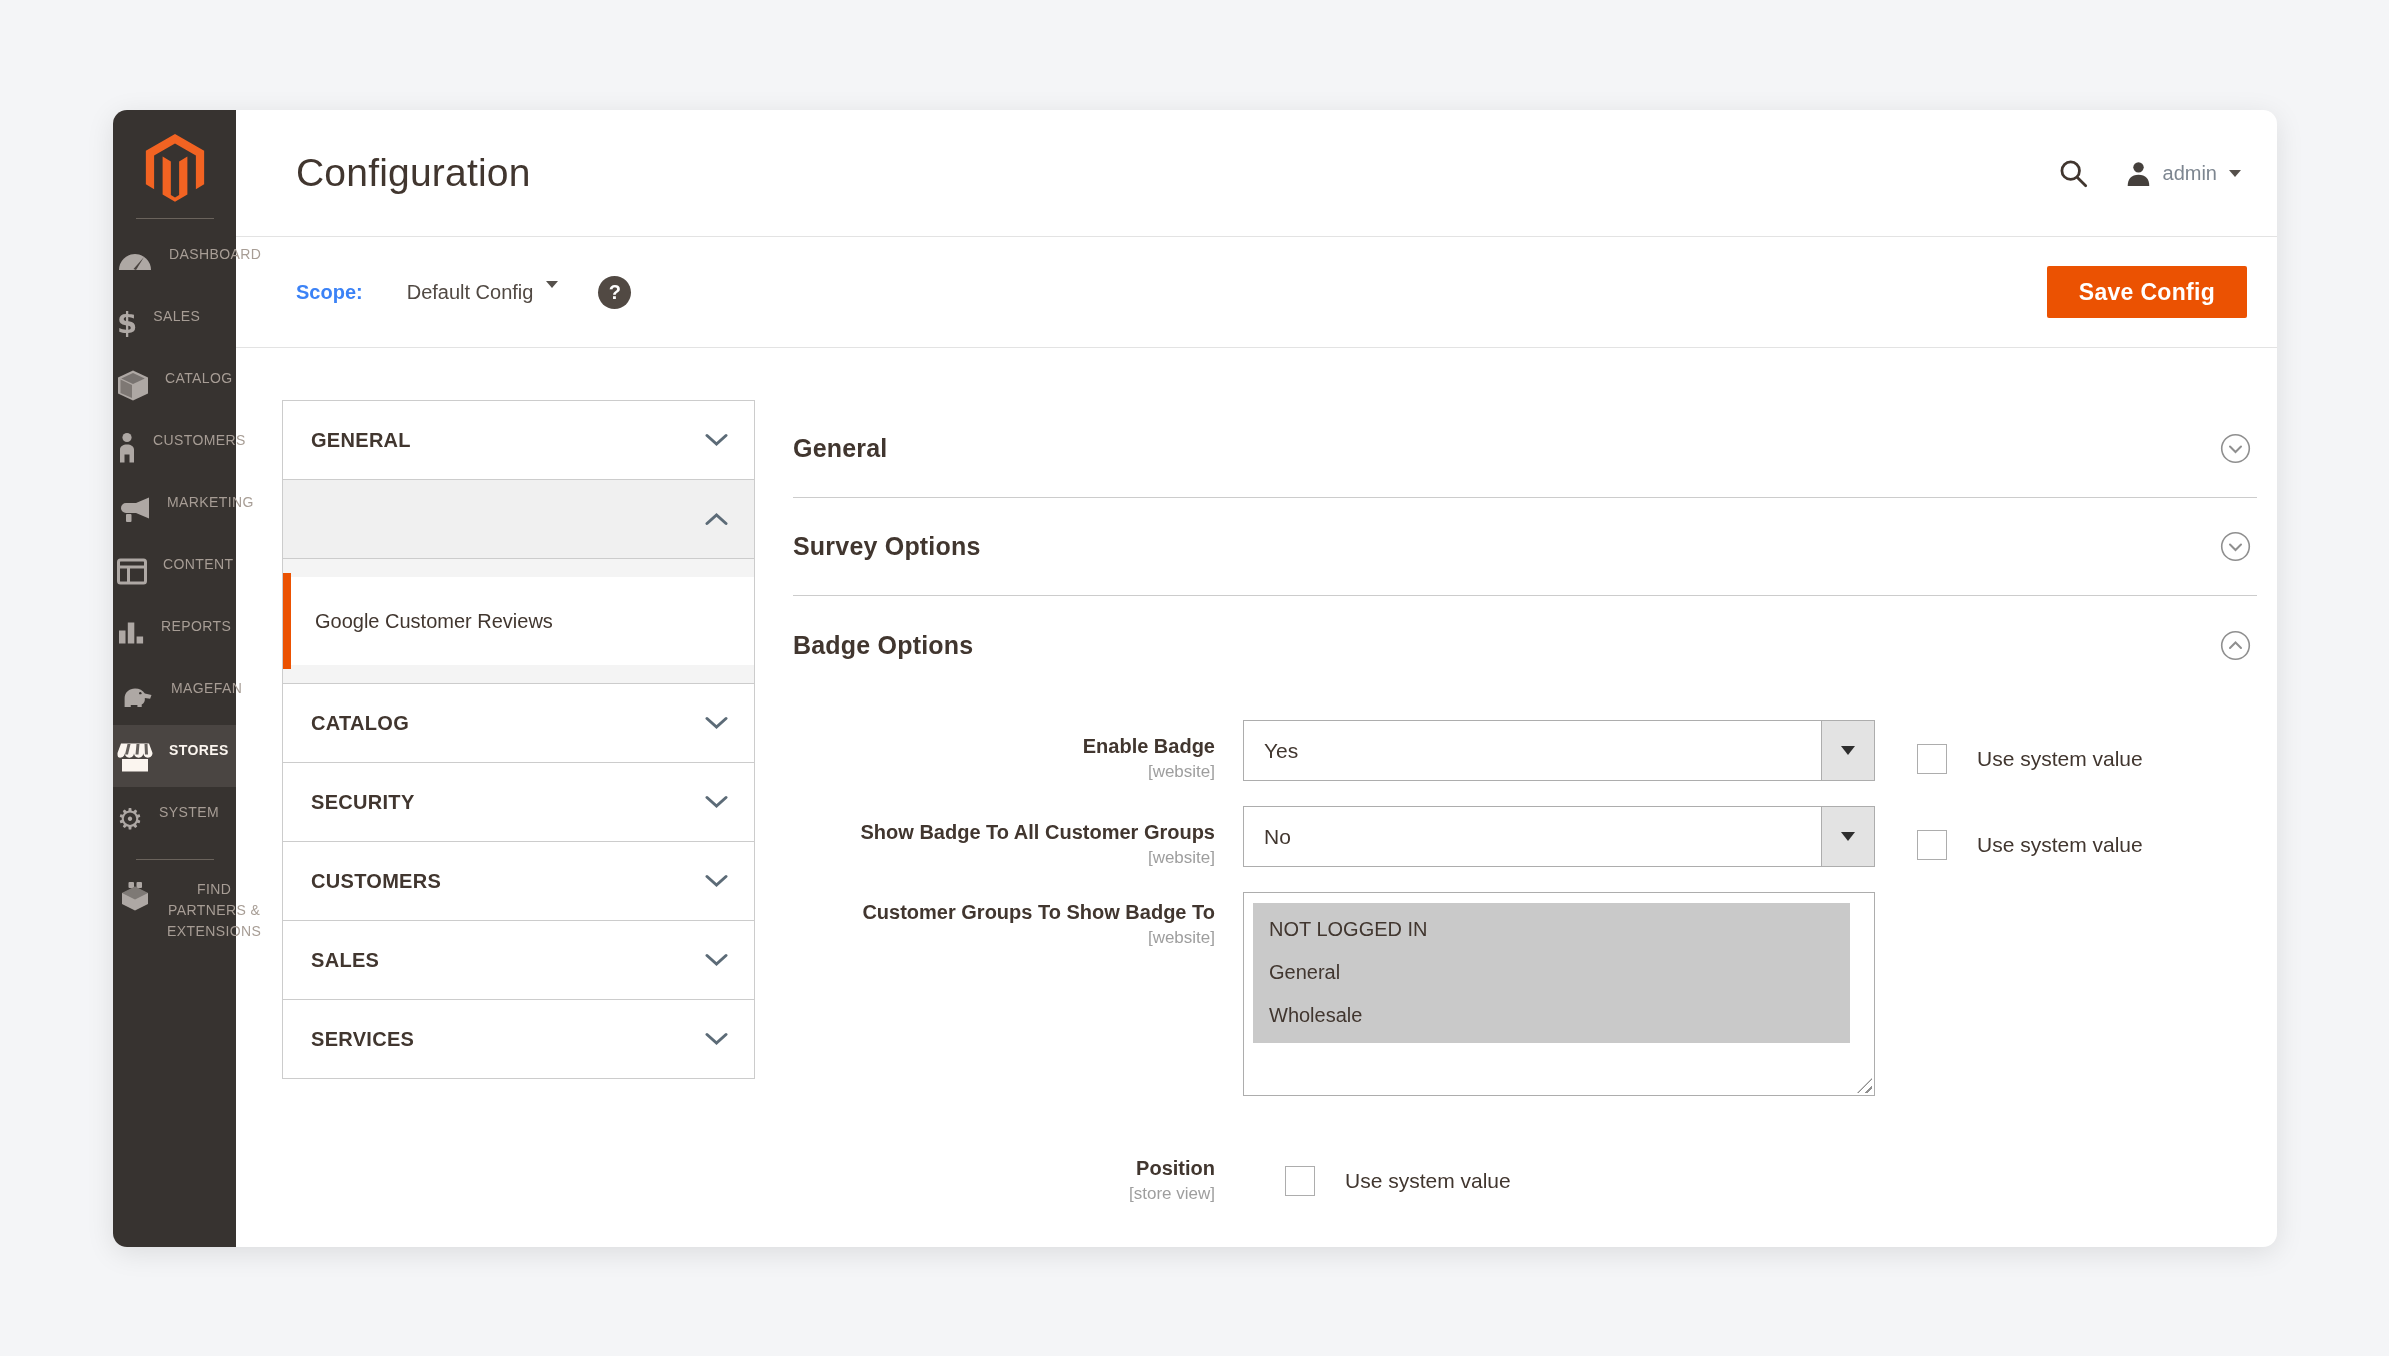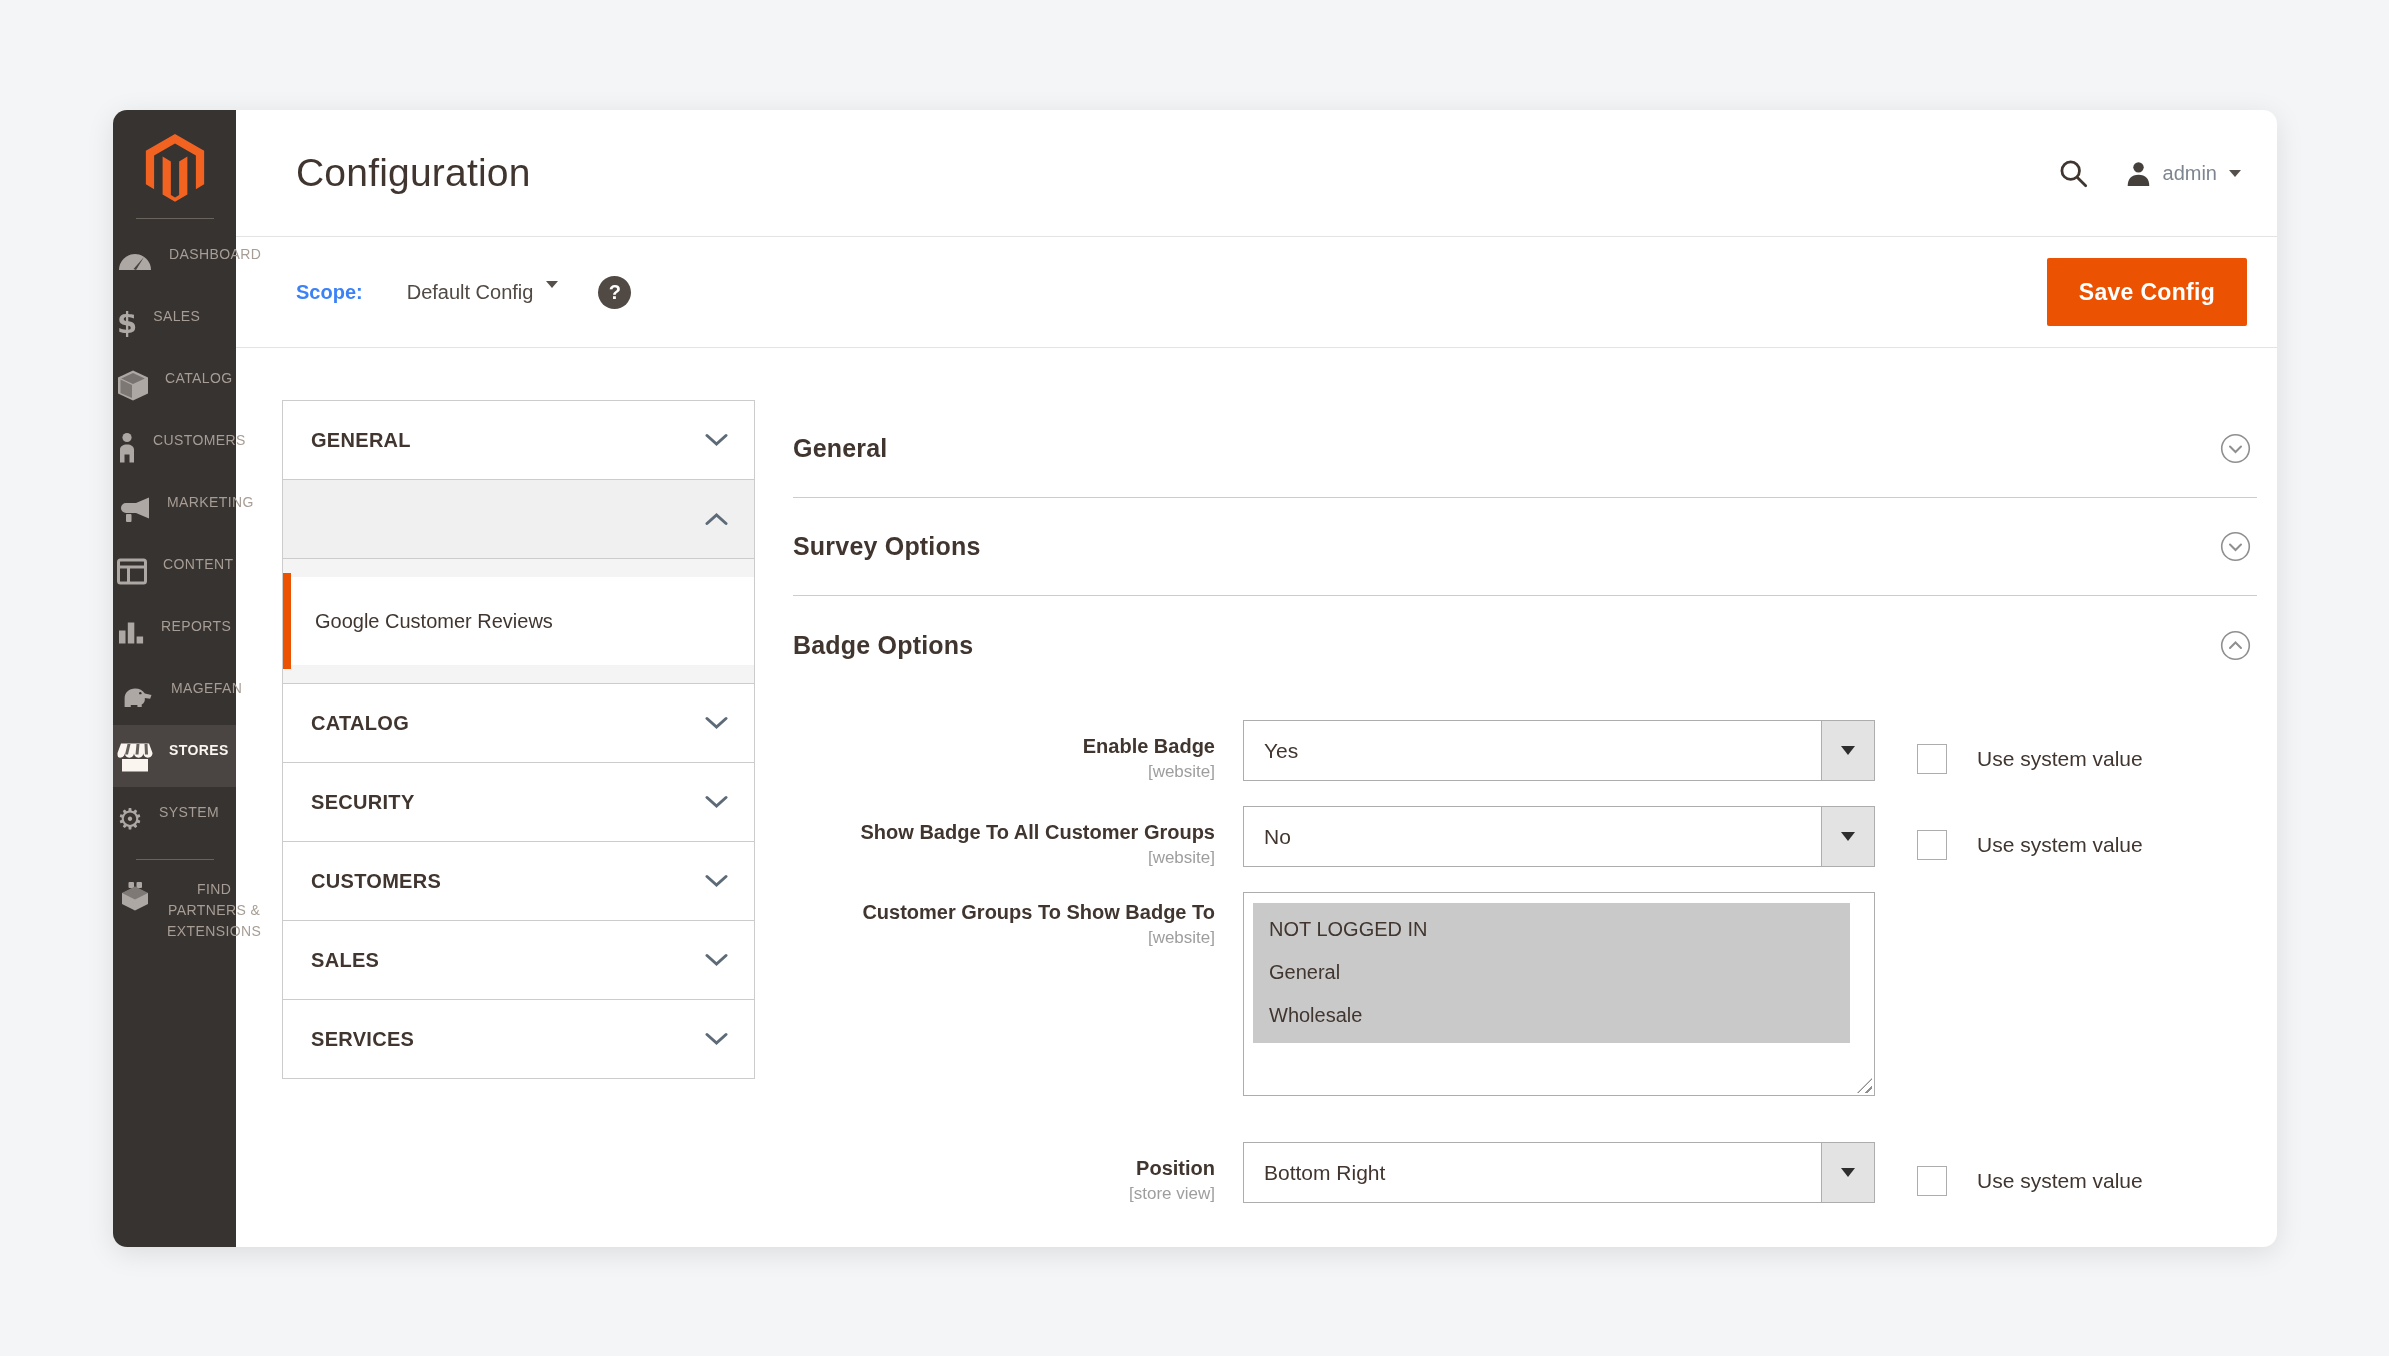--- a/index.html
+++ b/index.html
@@ -65,21 +65,21 @@
   .scope-value { font-size:20px; color:#514943; }
   .help-icon {
     width:33px; height:33px; border-radius:50%; background:#514943;
     color:#fff; font-size:20px; font-weight:700;
     display:flex; align-items:center; justify-content:center;
     margin-left:40px; cursor:pointer;
   }
   .save-btn {
     background:#eb5202; color:#fff; border:none; cursor:pointer;
     font-family:inherit; font-size:23px; font-weight:600; letter-spacing:.3px;
-    padding:0 32px; height:68px; border-radius:2px;
+    padding:0 32px; height:52px; border-radius:2px;
   }
   
   .content { flex:1; display:flex; padding:52px 20px 0 46px; gap:38px; }
   
   .config-nav { width:473px; flex:0 0 473px; border:1px solid #ccc; border-bottom:none; height:fit-content; }
   .cfg-row {
     height:79px; background:#fff; border-bottom:1px solid #ccc;
     display:flex; align-items:center; justify-content:space-between;
     padding:0 26px 0 28px; cursor:pointer;
   }
@@ -427,28 +427,20 @@
                 <span class="grip"></span>
               </div>
             </div>
           </div>
 
           <div class="field-row row-position">
             <div class="field-label">
               <span class="main-lbl">Position</span>
               <span class="scope-hint">[store view]</span>
             </div>
-            <div class="field-control">
-              <div class="select-box">
-                <span class="sel-value">Bottom Right</span>
-                <span class="select-arrow">
-                    <span class="tri"></span>
-                  </span>
-              </div>
-            </div>
             <div class="checkbox-cell">
               <span class="checkbox"></span>
               <span class="checkbox-lbl">Use system value</span>
             </div>
           </div>
 
         </div>
       </div>
     </div>
   </div>

